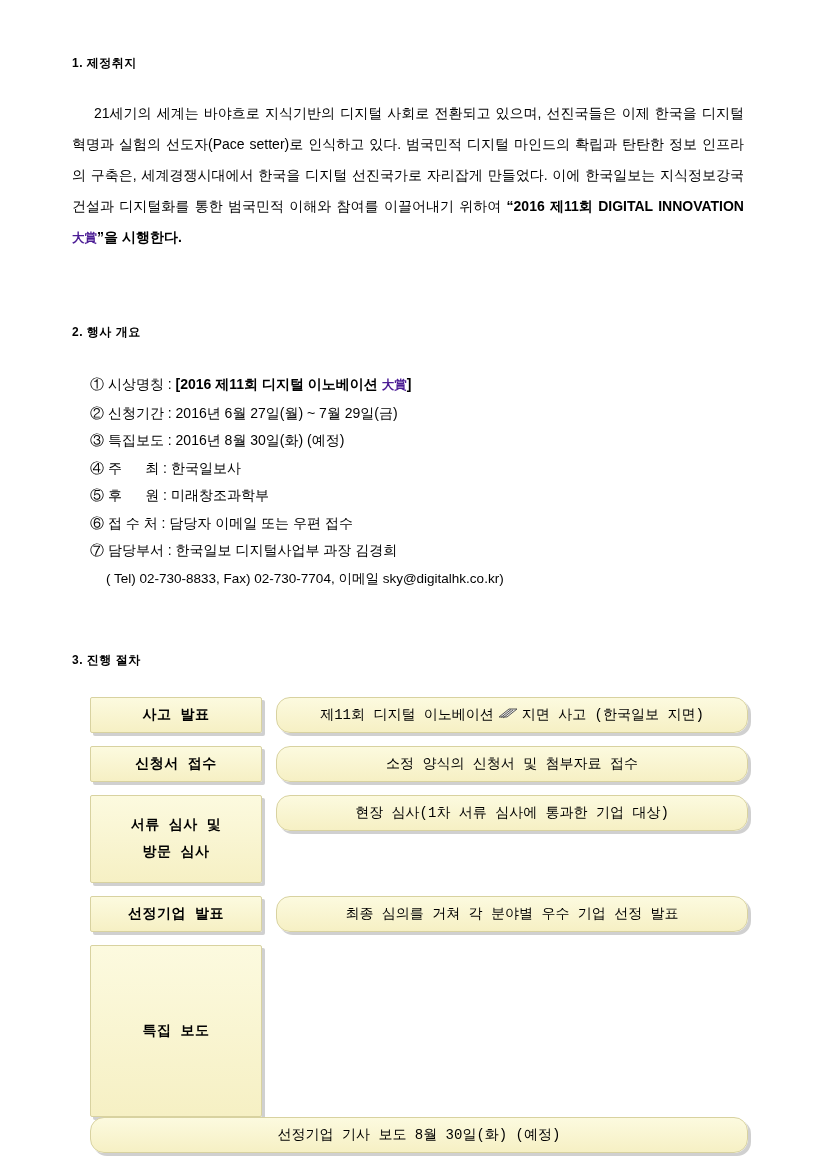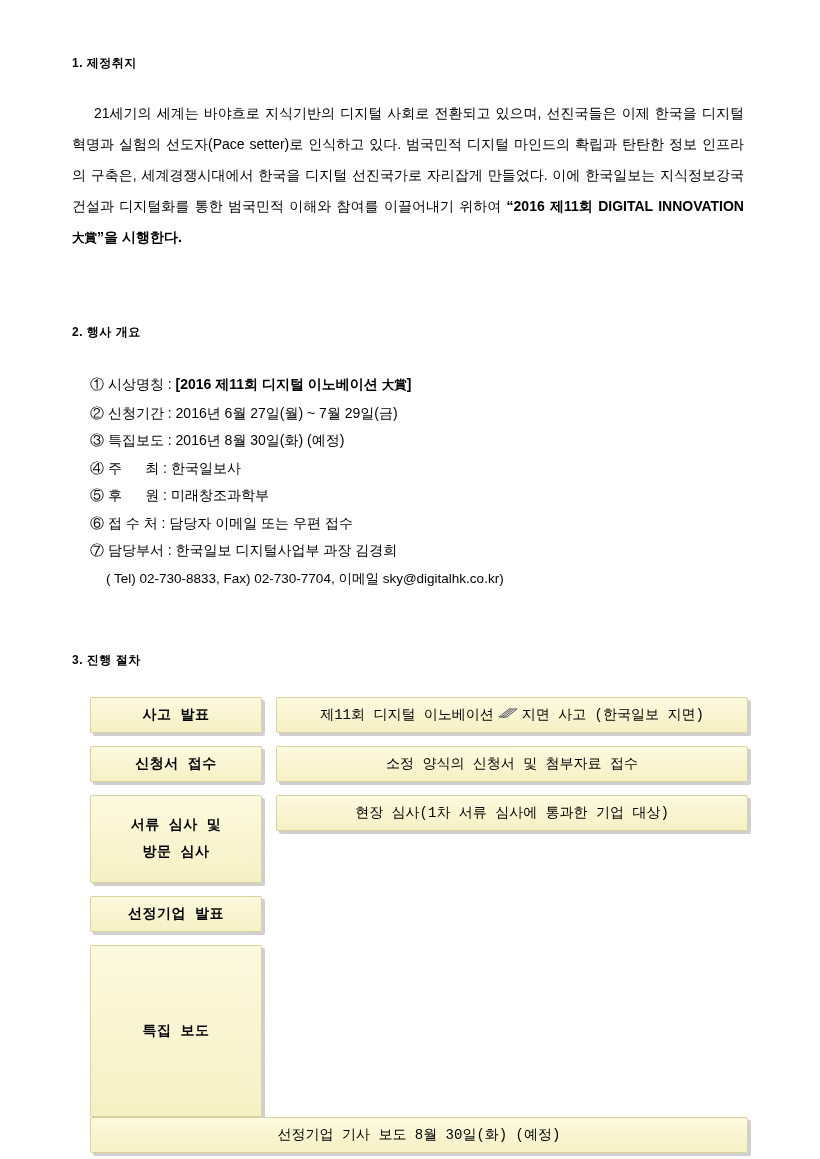--- a/index.html
+++ b/index.html
@@ -41,21 +41,21 @@
     line-height: 31px;
     text-align: justify;
     text-justify: inter-ideograph;
     margin: 0;
     padding: 0 4px 0 0;
   }
   .para.indent {
     text-indent: 22px;
   }
   .b { font-weight: bold; }
-  .hanja { font-size: 12.5px; color: #000000; }
+  .hanja { font-size: 12.5px; color: #4c1d95; }
 
   .spacer-1 { height: 26px; }
   .spacer-2 { height: 12px; }
   .spacer-3 { height: 58px; }
   .spacer-4 { height: 30px; }
   .spacer-5 { height: 60px; }
   .spacer-6 { height: 28px; }
 
   .overview-list {
     list-style: none;
@@ -119,20 +119,21 @@
   }
   .box-left.tall {
     min-height: 88px;
     flex-direction: column;
     line-height: 27px;
   }
   .box-right {
     width: 100%;
     min-height: 36px;
     background: linear-gradient(to bottom, #fcfadf 0%, #f6f0c4 100%);
+    border-radius: 14px;
   }
   .box-right + .box-right { margin-top: 13px; }
 
   .doc-icon {
     display: inline-block;
     vertical-align: -2px;
     margin: 0 3px;
   }
 </style>
 </head>
@@ -233,20 +234,25 @@
           </div>
         </div>
       </div>
 
       <div class="flow-row">
         <div class="flow-left">
           <div class="box box-left">
             <span>선정기업 발표</span>
           </div>
         </div>
+        <div class="flow-right">
+          <div class="box box-right">
+            <span>최종 심의를 거쳐 각 분야별 우수 기업 선정 발표</span>
+          </div>
+        </div>
       </div>
 
       <div class="flow-row">
         <div class="flow-left">
           <div class="box box-left">
             <span>특집 보도</span>
           </div>
         </div>
         <div class="flow-right">
           <div class="box box-right">

